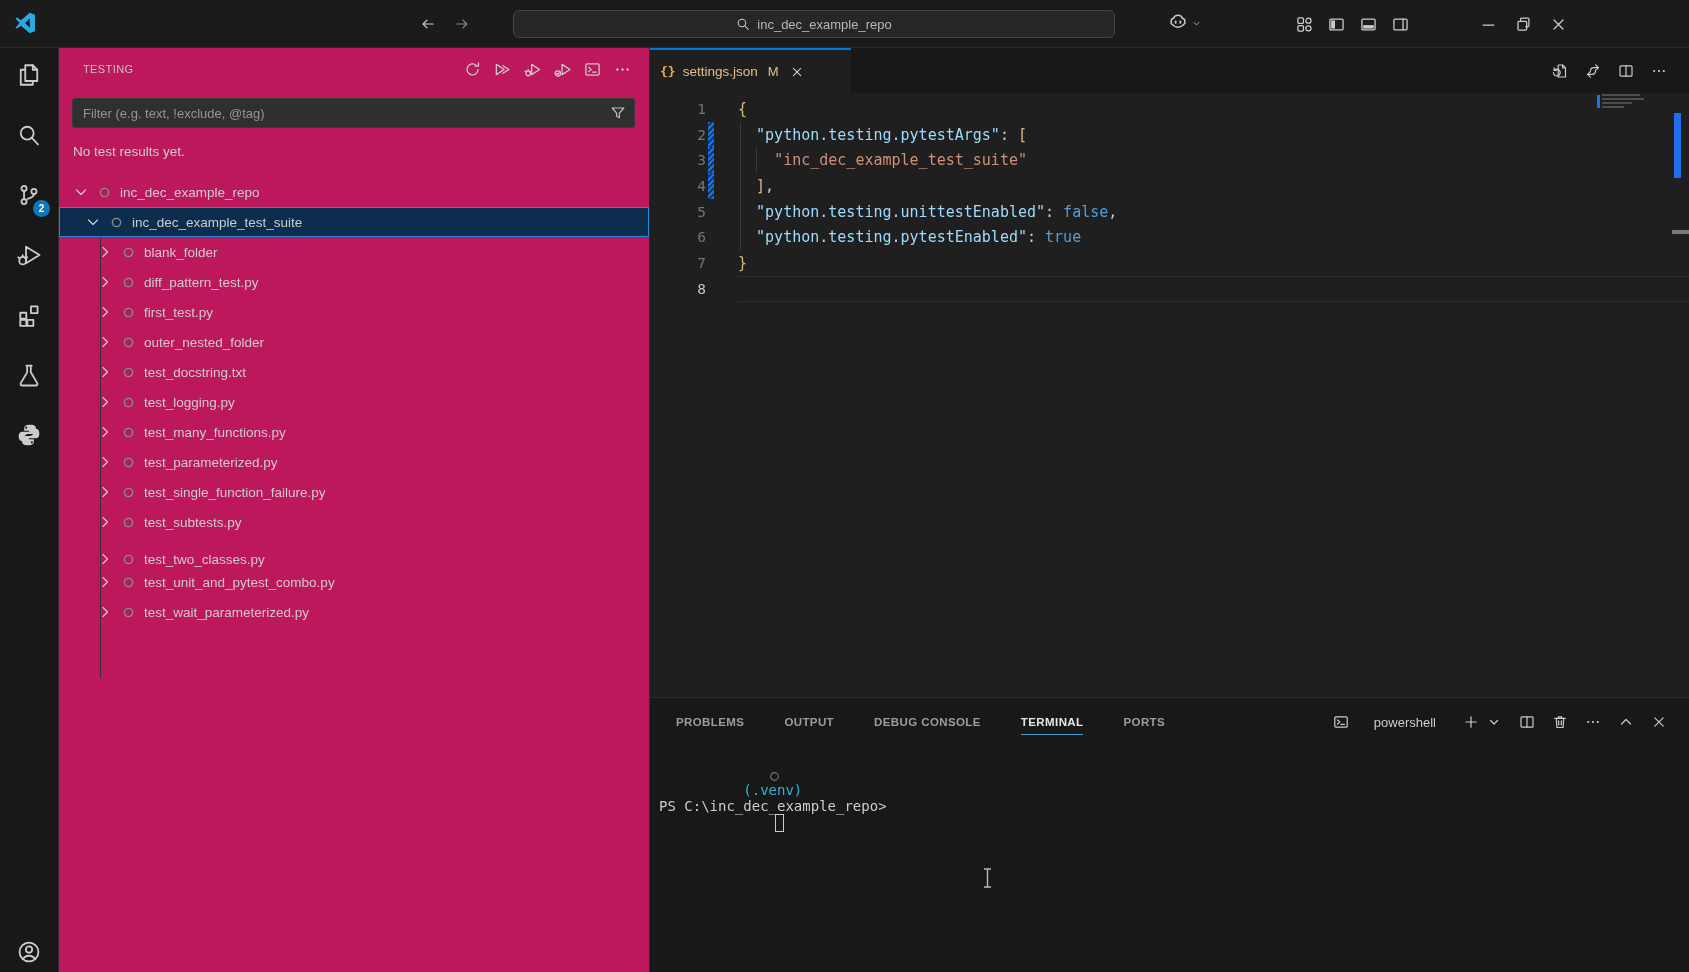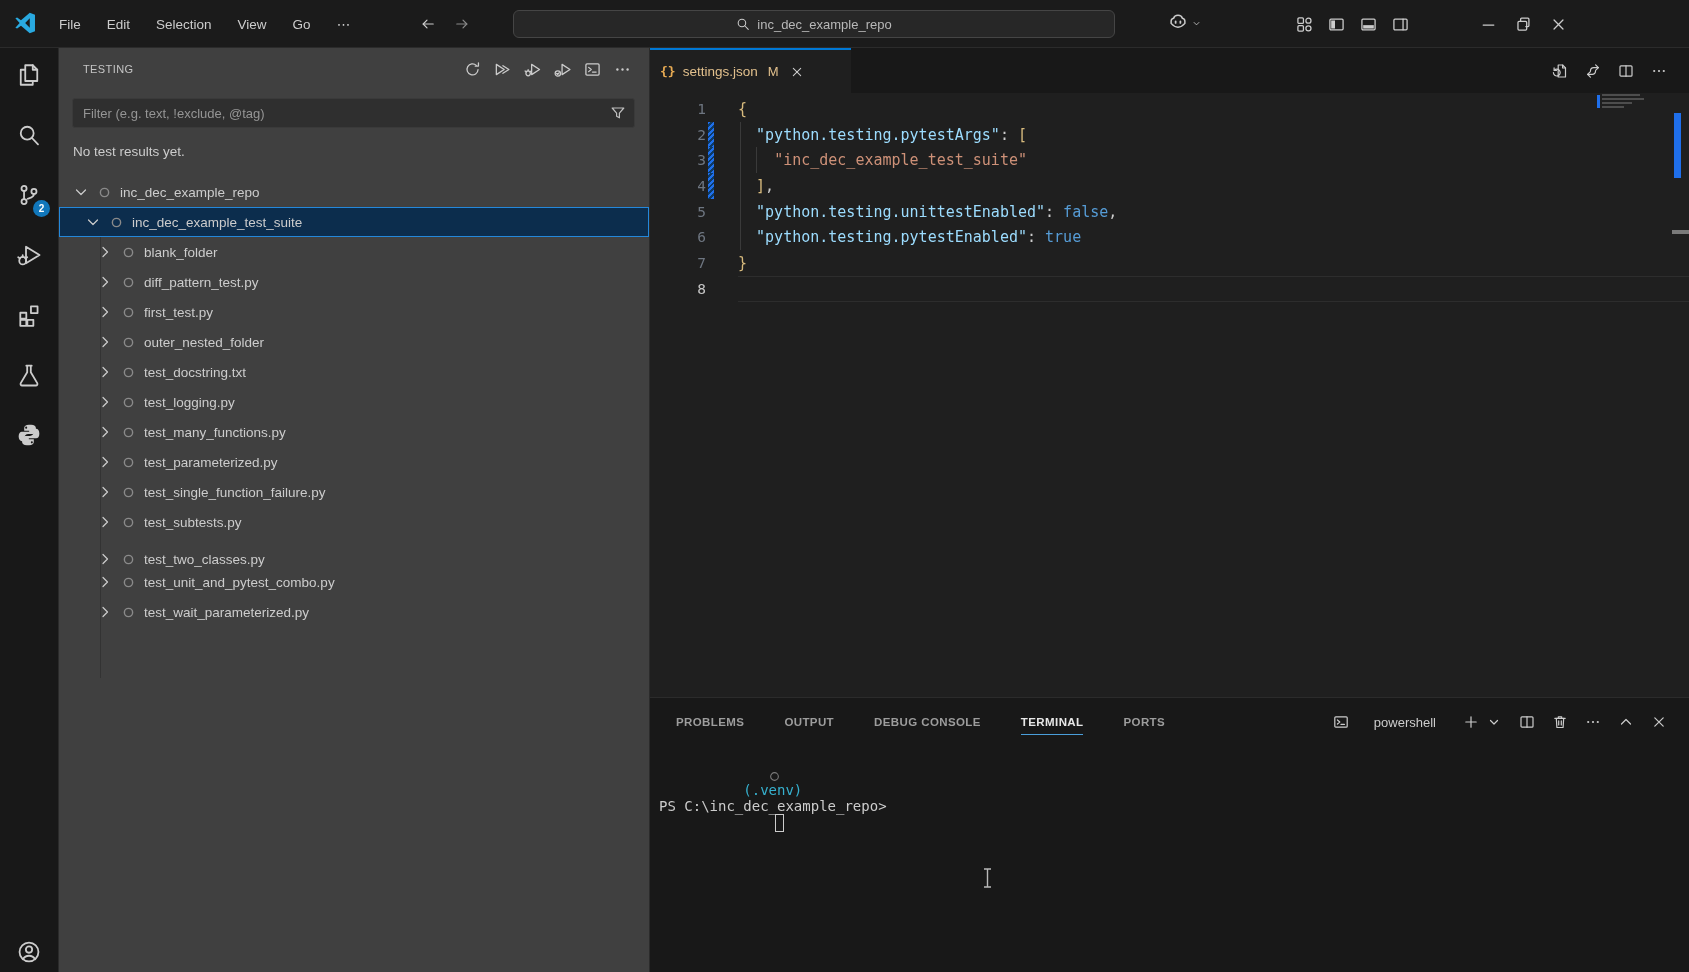--- a/index.html
+++ b/index.html
@@ -34,21 +34,21 @@
   .ab-item { position:absolute; left:0; width:58px; height:48px; display:flex;
     align-items:center; justify-content:center; color:#9d9d9d; }
   .ab-item svg { width:24px; height:24px; }
   .ab-item.active { color:#e7e7e7; }
   .ab-badge { position:absolute; right:8px; bottom:2px; min-width:17px; height:17px;
     background:#1177bb; color:#ffffff; font-size:10px; font-weight:bold; border-radius:9px;
     display:flex; align-items:center; justify-content:center; padding:0 4px; }
 
   
   #sidebar { position:absolute; left:59px; top:48px; width:591px; height:924px;
-    background:#404040; border-right:1px solid #2b2b2b; }
+    background:#be185d; border-right:1px solid #2b2b2b; }
   #sidebar-header { position:absolute; left:0; top:0; width:100%; height:42px;
     display:flex; align-items:center; }
   #sidebar-title { margin-left:24px; font-size:11px; letter-spacing:.4px; color:#c5c5c5; }
   #sidebar-toolbar { position:absolute; right:18px; top:0; height:42px;
     display:flex; align-items:center; gap:13px; }
   #sidebar-toolbar .ic svg { width:17px; height:17px; }
   #filter-box { position:absolute; left:13px; top:50px; width:563px; height:30px;
     background:#2f2f2f; border:1px solid #3a3a3a; border-radius:3px;
     display:flex; align-items:center; }
   #filter-input { flex:1; background:transparent; border:none; outline:none;
@@ -120,28 +120,20 @@
 </style>
 </head>
 <body>
 
 <div id="titlebar">
   <span id="logo">
     <svg width="22" height="22" viewBox="0 0 24 24">
         <path fill="#29A9E0" stroke="none" d="M17.2.9L22.9 3v17.9l-5.7 2.2-9.6-8.2-4.2 3.2-1.9-1 4.6-5.1-4.6-5.1 1.9-1 4.2 3.2zM17.2 6.9l-5 5.1 5 5.1z"></path>
       </svg>
   </span>
-  <div id="menus">
-      <div class="menu-item">File</div>
-      <div class="menu-item">Edit</div>
-      <div class="menu-item">Selection</div>
-      <div class="menu-item">View</div>
-      <div class="menu-item">Go</div>
-      <div class="menu-item">⋯</div>
-    </div>
   <div id="nav-arrows">
     <span class="ic" id="nav-back">
       <svg viewBox="0 0 16 16">
           <path d="M13.2 8H3.2"></path>
           <path d="M7 4.2L3.2 8 7 11.8"></path>
         </svg>
       </span>
     <span class="ic" id="nav-fwd">
       <svg viewBox="0 0 16 16">
           <path d="M2.8 8h10"></path>

